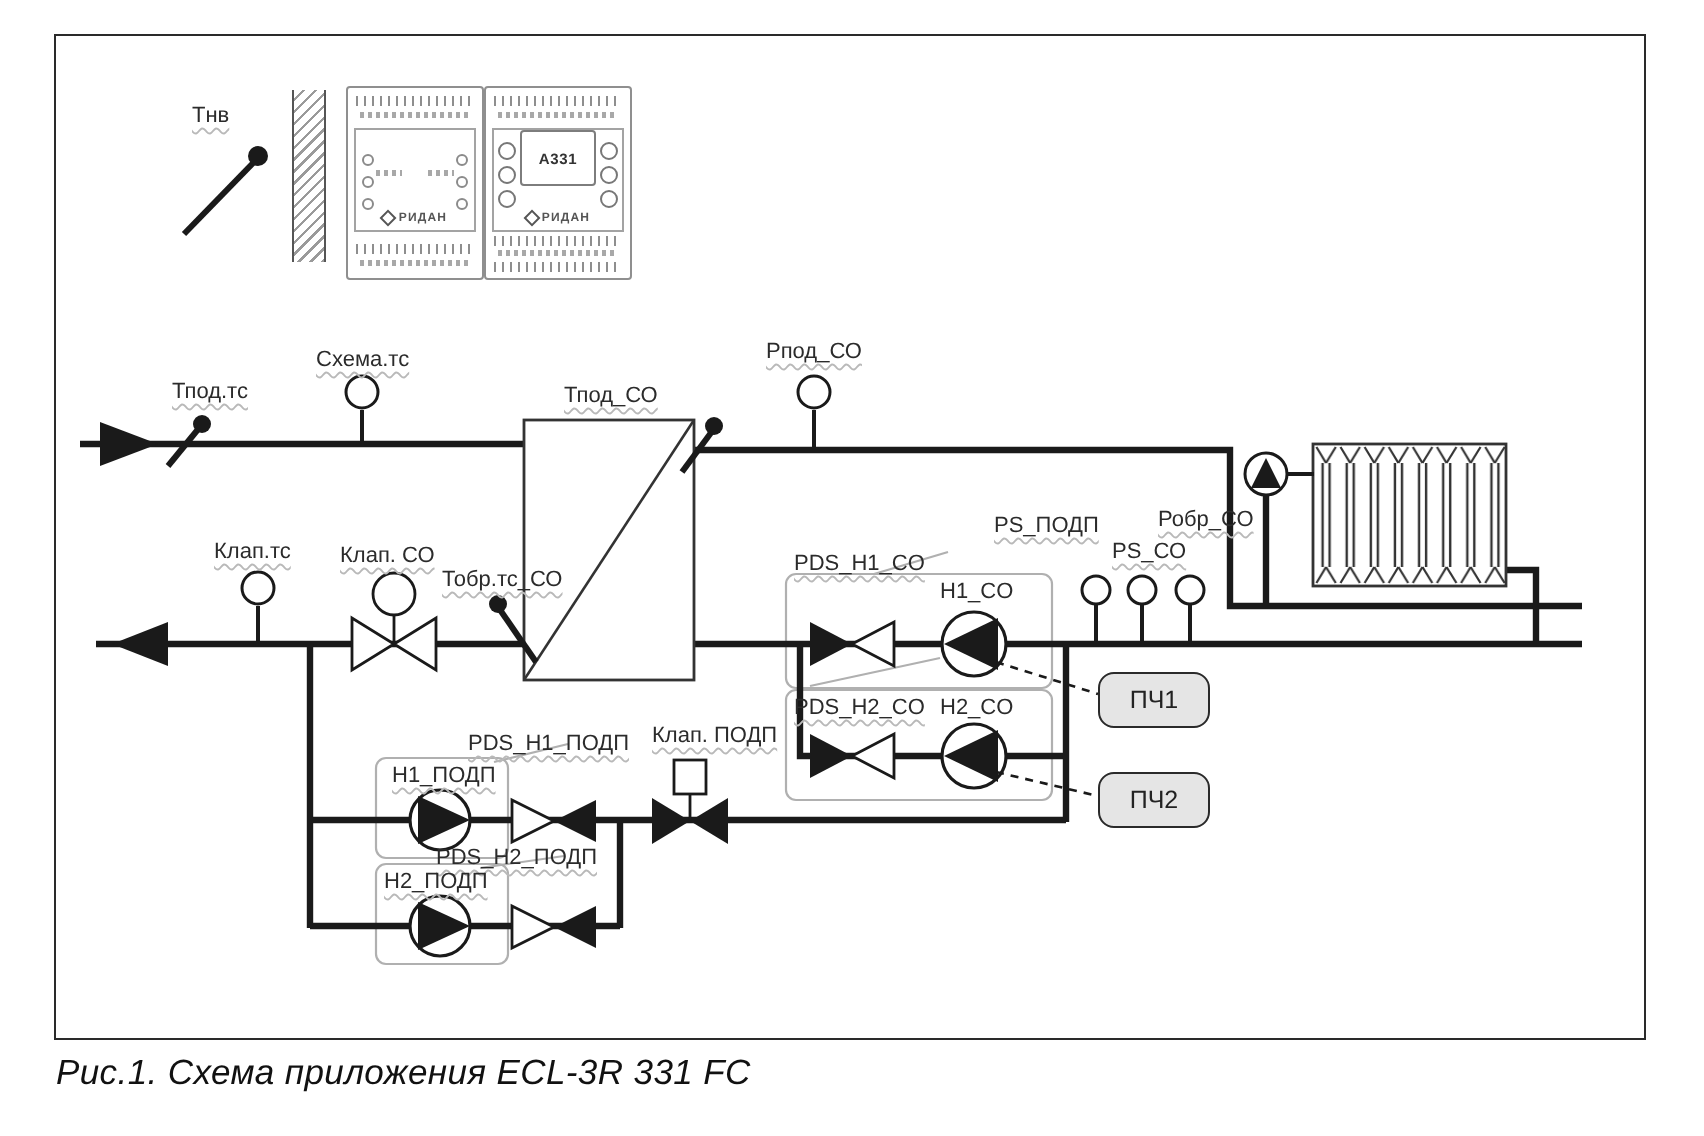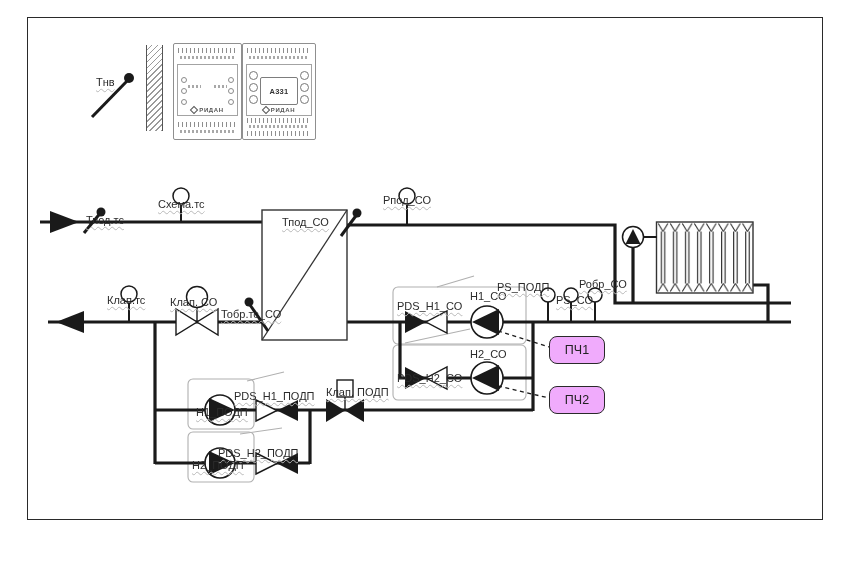--- a/index.html
+++ b/index.html
@@ -1,43 +1,43 @@
 <!DOCTYPE html>
 <html><head>
 <meta charset="utf-8">
 <style>
   html,body{margin:0;padding:0;background:#fff;}
   #stage{position:relative;width:852px;height:568px;background:#fff;overflow:hidden;
          font-family:"Liberation Sans",sans-serif;color:#1a1a1a;}
   #frame{position:absolute;left:27px;top:17px;width:794px;height:501px;border:1.6px solid #2a2a2a;}
   svg.layer{position:absolute;left:0;top:0;}
   .lb{position:absolute;font-size:11px;line-height:12px;color:#2b2b2b;white-space:nowrap;}
-  .wv{text-decoration:underline wavy 1px #b9b9b9;text-underline-offset:2px;margin-top:24px;}
+  .wv{text-decoration:underline wavy 1px #b9b9b9;text-underline-offset:2px;}
   .cap{position:absolute;left:28px;top:526px;font-size:17.5px;font-style:italic;color:#111;
        letter-spacing:.2px;}
   
   .pch{position:absolute;width:54px;height:26px;border:1.6px solid #2a2a2a;border-radius:8px;
-       background:#f0abfc;display:flex;align-items:center;justify-content:center;
+       background:#e5e5e5;display:flex;align-items:center;justify-content:center;
        font-size:12.5px;color:#222;}
   
   .wall{position:absolute;left:146px;top:45px;width:15px;height:86px;
         border-left:1.2px solid #555;border-right:1.2px solid #555;
         background:repeating-linear-gradient(135deg,transparent 0 3px,#9a9a9a 3px 4.2px);}
   
   .ctrl{position:absolute;left:173px;top:43px;width:142px;height:97px;}
   .mod{position:absolute;top:0;height:95px;background:#fff;border:1px solid #8f8f8f;border-radius:2px;}
   .ml{left:0;width:67px;} .mr{left:69px;width:72px;}
   .tik{position:absolute;left:4px;right:4px;height:5px;
        background:repeating-linear-gradient(90deg,#8e8e8e 0 1px,transparent 1px 4px);}
   .txr{position:absolute;left:6px;right:6px;height:3px;
        background:repeating-linear-gradient(90deg,#a8a8a8 0 2px,transparent 2px 4px);}
   .pnl{position:absolute;left:3px;right:3px;top:20px;height:50px;border:1px solid #a3a3a3;background:#fff;}
   .led{position:absolute;width:4px;height:4px;border:1px solid #8b8b8b;border-radius:50%;background:#fff;}
   .btn{position:absolute;width:7px;height:7px;border:1px solid #777;border-radius:50%;background:#fff;}
-  .disp{position:absolute;left:13px;right:13px;top:12px;height:26px;border:1px solid #7d7d7d;
+  .disp{position:absolute;left:13px;right:13px;top:0;height:26px;border:1px solid #7d7d7d;
         border-radius:2px;display:flex;align-items:center;justify-content:center;
         font-size:7.5px;font-weight:bold;color:#333;letter-spacing:.3px;}
   .brand{position:absolute;left:0;right:0;bottom:2px;text-align:center;font-size:6px;
          font-weight:bold;color:#555;letter-spacing:.6px;}
   .brand .dia{display:inline-block;width:4px;height:4px;border:1px solid #555;
               transform:rotate(45deg);margin-right:2px;vertical-align:middle;}
   .vg{position:absolute;left:50%;top:4px;transform:translateX(-50%);width:0;height:0;}
 </style>
 </head>
 <body>
@@ -237,13 +237,14 @@
   <span class="lb" style="left:470px;top:348px">H2_CO</span>
   <span class="lb wv" style="left:497px;top:257px">PS_ПОДП</span>
   <span class="lb wv" style="left:556px;top:270px">PS_СО</span>
   <span class="lb wv" style="left:579px;top:254px">Робр_СО</span>
   <span class="lb wv" style="left:234px;top:366px">PDS_H1_ПОДП</span>
   <span class="lb wv" style="left:196px;top:382px">H1_ПОДП</span>
   <span class="lb wv" style="left:218px;top:423px">PDS_H2_ПОДП</span>
   <span class="lb wv" style="left:192px;top:435px">H2_ПОДП</span>
   <span class="lb wv" style="left:326px;top:362px">Клап. ПОДП</span>
 
+  <div class="cap">Рис.1. Схема приложения ECL-3R 331 FC</div>
 </div>
 
 </body></html>

